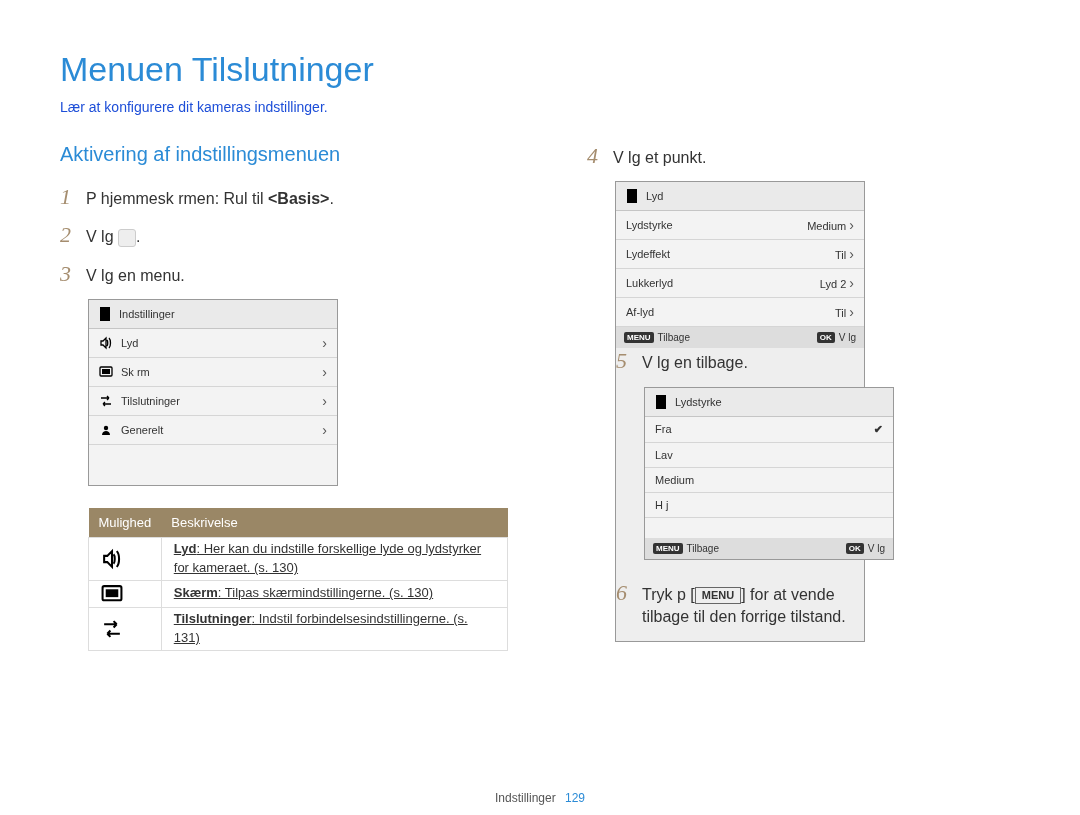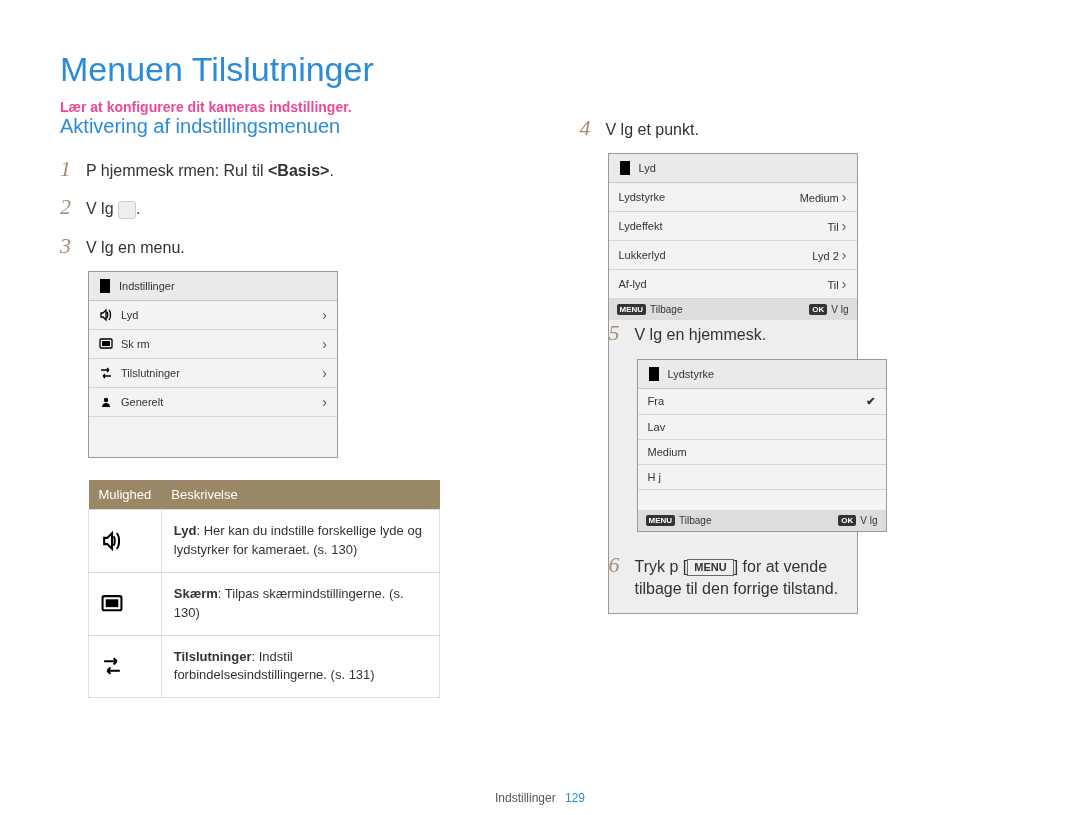--- a/index.html
+++ b/index.html
@@ -13,22 +13,22 @@
     position: relative;
   }
   .page-title {
     font-size: 34px;
     font-weight: 300;
     color: #2b8bd6;
     margin-bottom: 10px;
   }
   .subtitle {
     font-size: 14px;
-    color: #ec4899;
-    font-weight: bold;
+    color: #1d4ed8;
+    margin-bottom: 28px;
   }
   .columns { display: flex; gap: 79px; }
   .col { flex: 1; }
   .section-title {
     font-size: 20px;
     font-weight: 400;
     color: #2b8bd6;
     margin-bottom: 18px;
   }
   .step-row { display: flex; align-items: baseline; margin-bottom: 12px; font-size: 16px; color: #333; }
@@ -54,23 +54,23 @@
   .screen-list { background:#f3f3f3; }
   .screen-item { display:flex; align-items:center; justify-content:space-between; padding:6px 10px; border-bottom:1px solid #d5d5d5; }
   .screen-item .lbl { display:flex; align-items:center; gap:8px; }
   .mini-icon { width:14px; height:14px; display:inline-flex; align-items:center; justify-content:center; }
   .chev { font-size:14px; color:#555; }
   .screen-footer { display:flex; justify-content:space-between; padding:5px 8px; background:#ddd; font-size:10px; }
   .foot-seg { display:flex; align-items:center; gap:4px; }
   .badge { background:#333; color:#fff; font-size:8px; padding:1px 3px; border-radius:2px; font-weight:bold; }
   .screen-spacer { height:40px; background:#f3f3f3; }
   
-  .desc-table { width:352px; border-collapse: collapse; margin-left:28px; font-size:13px; }
+  .desc-table { width:420px; border-collapse: collapse; margin-left:28px; font-size:13px; }
   .desc-table th { background:#9a8766; color:#fff; font-weight:400; text-align:left; padding:7px 10px; }
-  .desc-table td { border:1px solid #ddd; padding:12px 12px; vertical-align:middle; line-height:1.45; }
+  .desc-table td { border:1px solid #ddd; padding:2px 12px; vertical-align:middle; line-height:1.45;text-decoration:underline; }
   .desc-table td.icon-cell { width:48px; text-align:center; }
   .desc-table b { font-weight:bold; }
   
   .screen-r {
     width: 250px;
     border:1px solid #999;
     margin: 10px 0 20px 28px;
     font-size:11px;
     background:#eee;
   }
@@ -243,21 +243,21 @@
             </span>
         <span class="foot-seg">
               <span class="badge">OK</span> 
               <span>V lg</span>
             </span>
       </div>
     </div>
 
     <div class="step-row">
       <span class="step-num">5</span>
-      <span class="step-text">V lg en hjemmesk.</span>
+      <span class="step-text">V lg en tilbage.</span>
     </div>
 
     <div class="screen-r">
       <div class="screen-title-bar">
         <span class="screen-icon">
               <span class="black-sq"></span>
             </span>
         <span>Lydstyrke</span>
       </div>
       <div class="screen-list">

